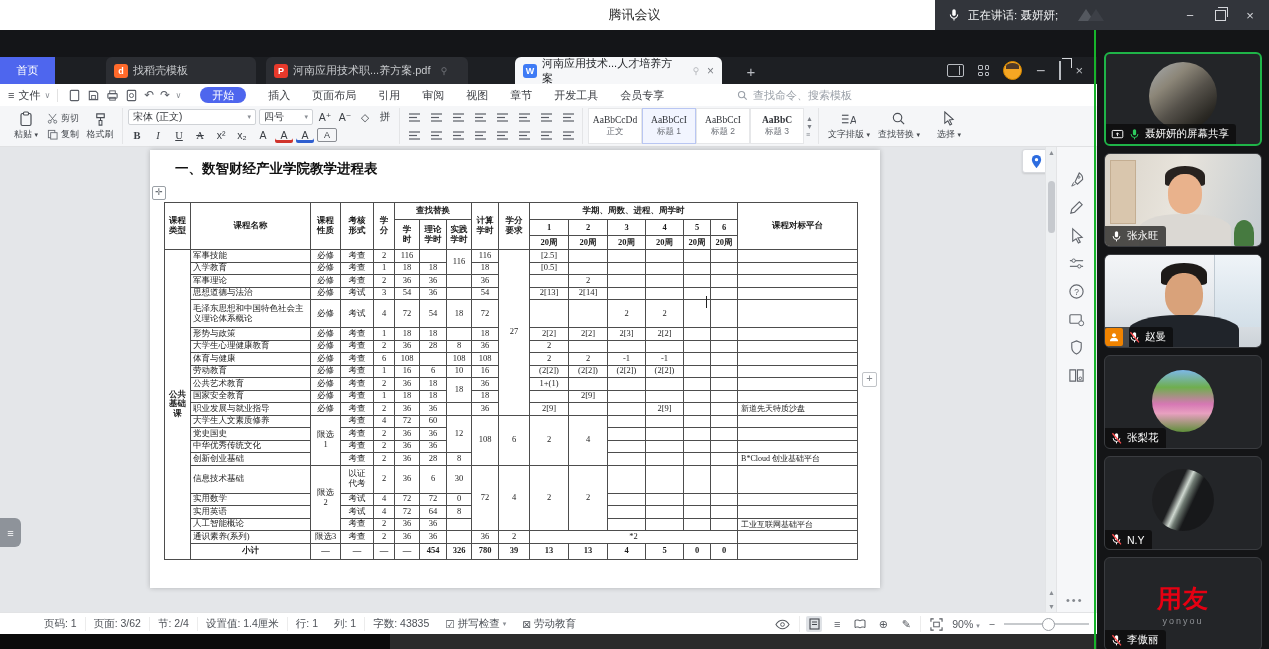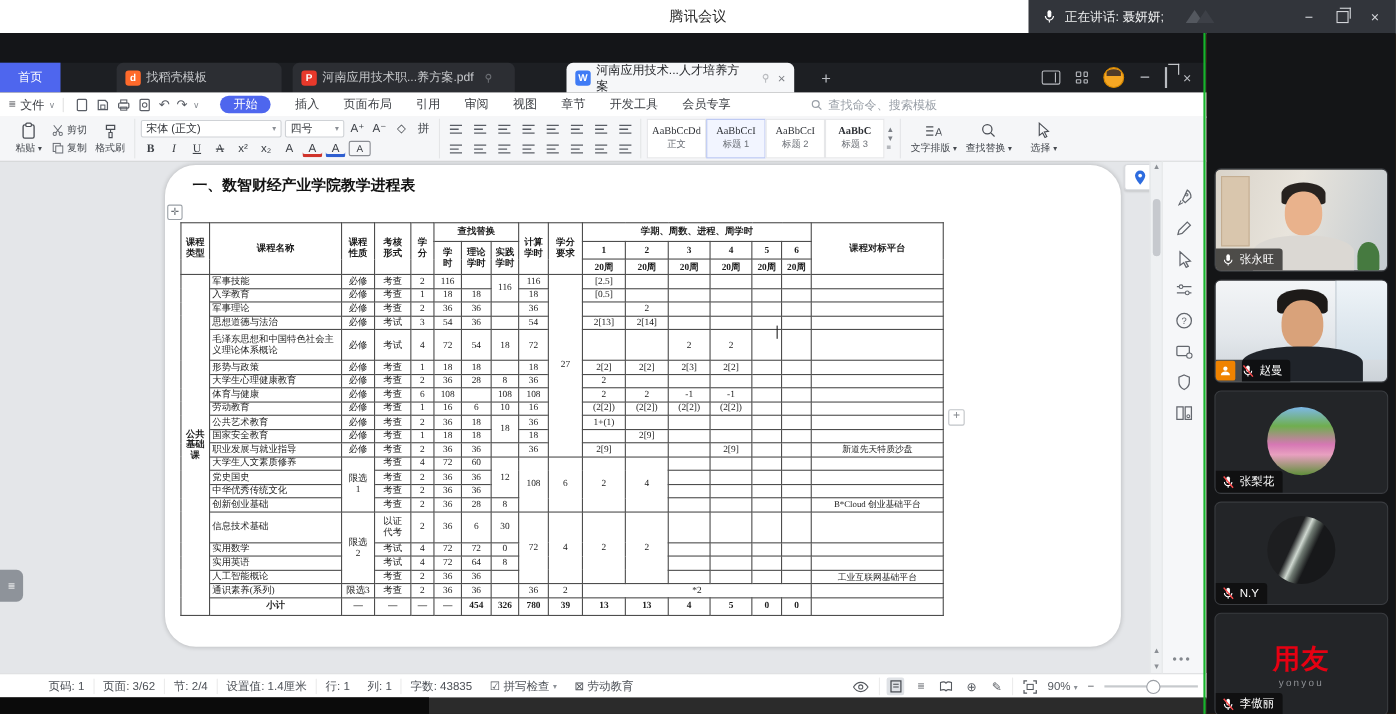--- a/index.html
+++ b/index.html
@@ -69,37 +69,37 @@
   .lns line{stroke:#5a5e66;stroke-width:1.2;}
   .stylecard{width:52px;height:34px;background:#fff;border:1px solid #e6e7e9;display:flex;flex-direction:column;align-items:center;justify-content:center;gap:1px;}
   .stylecard .sample{font-size:9.5px;color:#2f3237;font-family:"Liberation Serif",serif;white-space:nowrap;overflow:hidden;max-width:50px;}
   .stylecard .lbl{font-size:8.5px;color:#6a6e75;}
   .stylecard.sel{border:1px solid #b9c6f2;background:#f2f5ff;}
   .st-arrows{display:flex;flex-direction:column;justify-content:center;gap:1px;color:#7c8087;font-size:7px;margin-left:2px;}
   .toolbtn{display:flex;flex-direction:column;align-items:center;justify-content:center;width:50px;font-size:9px;color:#45494f;gap:2px;}
 
   
   .docarea{position:absolute;left:0;top:117px;width:1097px;height:465px;background:#e4e6e9;}
-  .page{position:absolute;left:150px;top:3px;width:869px;height:438px;background:#fff;box-shadow:0 0 5px rgba(0,0,0,.22);border-radius:28px;}
+  .page{position:absolute;left:150px;top:3px;width:730px;height:438px;background:#fff;box-shadow:0 0 5px rgba(0,0,0,.22);}
   .doc-heading{position:absolute;left:25px;top:10px;font-family:"Liberation Serif","DejaVu Serif",serif;font-size:13.5px;font-weight:bold;color:#111;}
   .tbl-move{position:absolute;left:2px;top:36px;width:12px;height:12px;border:1px solid #9aa0a6;background:#fff;color:#6a7076;font-size:9px;line-height:11px;text-align:center;border-radius:2px;}
   .tbl-plus{position:absolute;left:712px;top:222px;width:13px;height:13px;border:1px solid #c0c3c7;background:#fff;color:#85898f;font-size:11px;line-height:11px;text-align:center;border-radius:2px;}
   .caret{position:absolute;left:556px;top:146px;width:1px;height:12px;background:#222;}
 
   .doc-table{position:absolute;left:14px;top:52px;border-collapse:collapse;table-layout:fixed;width:693px;
              font-family:"Liberation Serif","DejaVu Serif",serif;font-size:8.5px;color:#1c1c1c;}
   .doc-table th,.doc-table td{border:1px solid #4d4d4d;text-align:center;vertical-align:middle;padding:0;white-space:pre-line;line-height:1.15;overflow:hidden;}
   .doc-table thead th{font-weight:bold;}
   .doc-table thead tr.h1{height:17px;} .doc-table thead tr.h2{height:16px;} .doc-table thead tr.h3{height:14px;}
   .doc-table tbody tr{height:12.5px;}
   .doc-table tbody tr.tall{height:28px;}
   .doc-table tbody tr.sum{height:16px;font-weight:bold;}
   .doc-table td.nm{text-align:left;padding:0 2px;white-space:nowrap;}
   .doc-table td.nm.wrap{white-space:normal;}
-  .doc-table td.pf{text-align:center;padding:0 3px;font-size:8px;}
+  .doc-table td.pf{text-align:left;padding:0 3px;font-size:8px;}
   .doc-table td.vt{font-weight:bold;}
 
   .pin-btn{position:absolute;left:1022px;top:2px;width:26px;height:22px;background:#fff;border:1px solid #d8dade;border-radius:3px;display:flex;align-items:center;justify-content:center;box-shadow:0 1px 2px rgba(0,0,0,.12);}
   .vscroll{position:absolute;left:1045px;top:0;width:11px;height:465px;background:#eef0f2;border-left:1px solid #e2e4e6;}
   .vthumb{position:absolute;left:2px;top:34px;width:7px;height:52px;background:#c6c9ce;border-radius:4px;}
   .varrow{position:absolute;left:0;width:11px;text-align:center;font-size:7px;color:#8b8f95;}
   .sidestrip{position:absolute;left:1056px;top:0;width:39px;height:465px;background:#f6f7f9;border-left:1px solid #e3e4e6;}
   .ss-ic{position:absolute;left:11px;width:17px;height:17px;color:#63676e;}
   .ss-dots{position:absolute;left:9px;bottom:6px;color:#84888e;font-size:11px;letter-spacing:2px;}
 
@@ -1029,20 +1029,35 @@
 
     <div class="bottomstrip">
       <div class="taskbar-black"></div>
     </div>
   </div>
 
   <div class="green-edge"></div>
   <div class="float-handle">≡</div>
 
   <div class="panel" id="panel">
+      <div class="tile active" style="top: 22px;">
+        <div class="av av-couple"></div>
+        <div class="tlabel">
+          <svg viewBox="0 0 16 16" width="13" height="13">
+            <rect x="1.5" y="3" width="13" height="9" rx="1.2" fill="none" stroke="#fff" stroke-width="1.2"></rect>
+            <path d="M8 10V6.2M6.2 7.8L8 6l1.8 1.8" stroke="#fff" stroke-width="1.1" fill="none"></path>
+          </svg>
+          <svg viewBox="0 0 16 16" width="13" height="13">
+            <rect x="6" y="1.5" width="4" height="7.5" rx="2" fill="#2ecc5e"></rect>
+            <path d="M3.8 7.5a4.2 4.2 0 0 0 8.4 0" fill="none" stroke="#2ecc5e" stroke-width="1.2"></path>
+            <line x1="8" y1="11.8" x2="8" y2="14" stroke="#2ecc5e" stroke-width="1.2"></line>
+          </svg>
+          <span class="tname">聂妍妍的屏幕共享</span>
+        </div>
+      </div>
       <div class="tile" style="top: 123px;">
         <div class="scene room">
           <div class="sc-shelf"></div>
           <div class="sc-plant"></div>
           <div class="sc-hair" style="left:60px;top:12px;width:40px;height:20px;background:#27221f;"></div>
           <div class="sc-face" style="left:63px;top:20px;width:34px;height:40px;background:#e9b28c;"></div>
           <div class="sc-body" style="left:34px;bottom:0;width:92px;height:32px;background:#dbd8d3;"></div>
         </div>
         <div class="tlabel">
           <svg viewBox="0 0 16 16" width="13" height="13">

